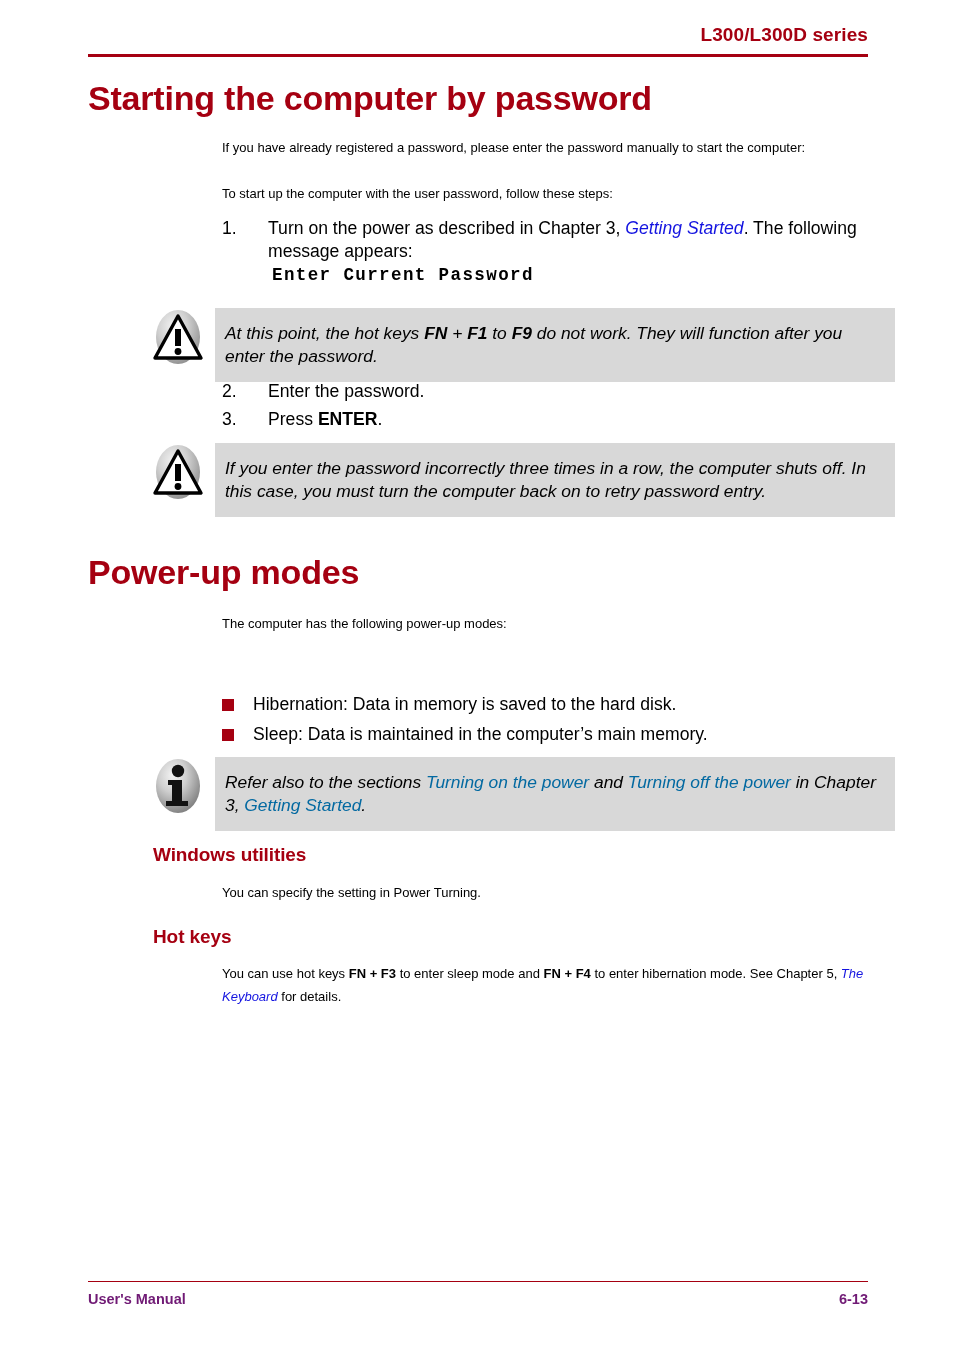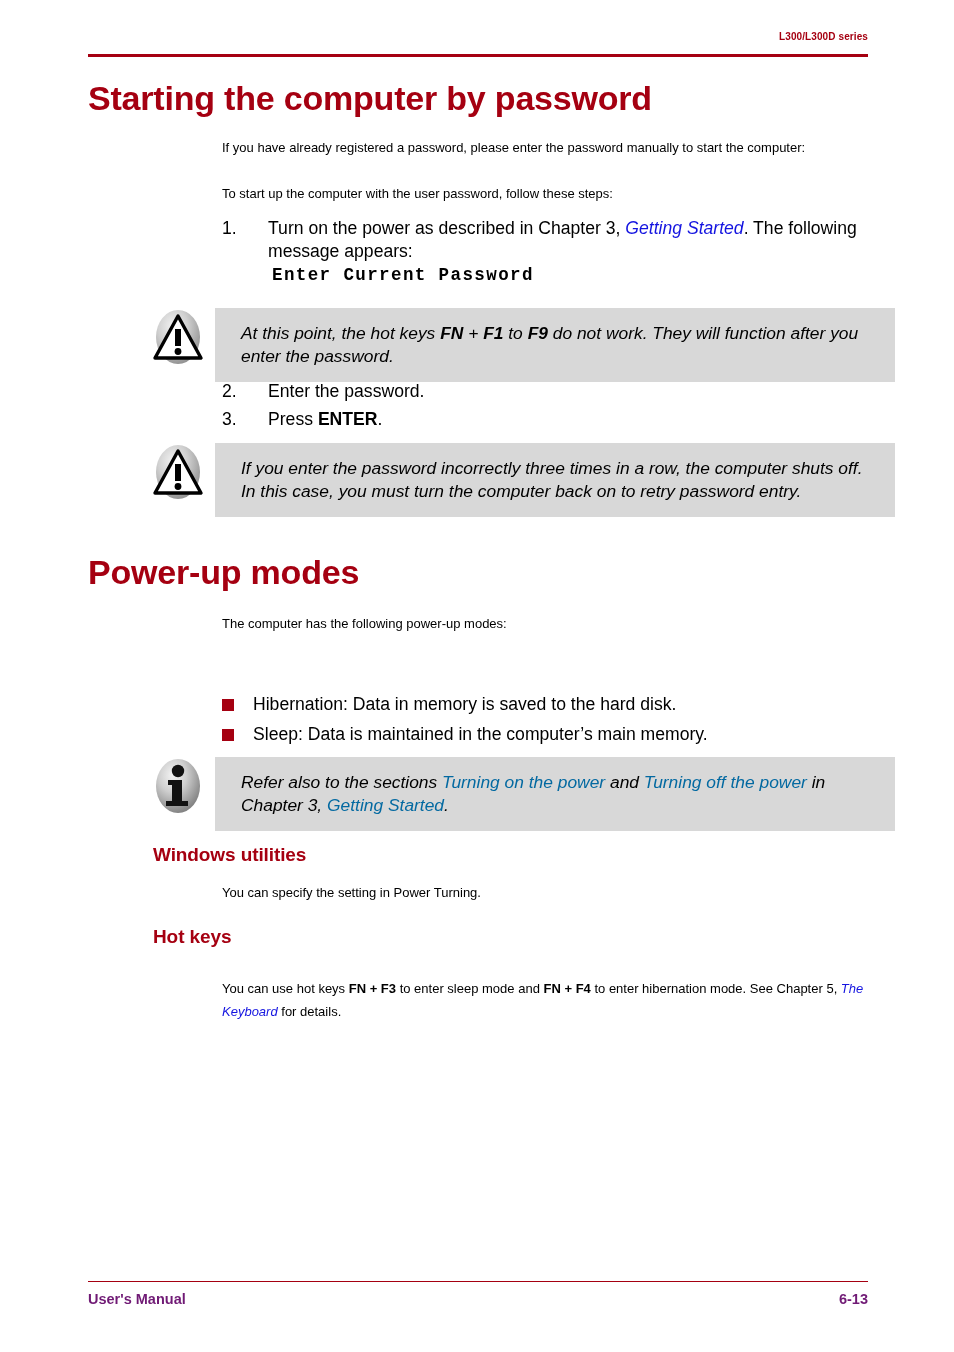--- a/index.html
+++ b/index.html
@@ -26,21 +26,21 @@
 
   
   .header {
     position: absolute;
     left: 88px;
     top: 26px;
     width: 780px;
     text-align: right;
   }
   .header-title {
-    font-size: 10px;
+    font-size: 19px;
     font-weight: bold;
     color: #A50011;
     letter-spacing: .1px;
     line-height: 18px;
   }
   .header-rule {
     position: absolute;
     left: 88px;
     top: 54px;
     width: 780px;
@@ -154,21 +154,21 @@
   }
 
   
   .notebox {
     position: absolute;
     left: 215px;
     width: 680px;
     background: #D8D8D8;
   }
   .notebox .notetext {
-    padding: 14px 16px 14px 26px;
+    padding: 14px 16px 14px 10px;
     font-size: 17.4px;
     font-style: italic;
     line-height: 23px;
     color: #000;
   }
   .noteicon {
     position: absolute;
     left: 149px;
     width: 58px;
     height: 58px;
@@ -283,21 +283,21 @@
     </svg>
   </div>
   <div class="notebox" style="top:757px;">
     <div class="notetext"><span>Refer also to the sections </span><span class="linkup">Turning on the power</span><span> and </span><span class="linkup">Turning off the power</span><span> in Chapter 3, </span><span class="linkup">Getting Started</span><span>.</span></div>
   </div>
 
   <div class="h2" style="top:843px;">Windows utilities</div>
   <div class="para" style="top:881px;">You can specify the setting in Power Turning.</div>
 
   <div class="h2" style="top:925px;">Hot keys</div>
-  <div class="para" style="top:962px;margin-top:15px;"><span>You can use hot keys </span><b class="bd">FN + F3</b><span> to enter sleep mode and </span><b class="bd">FN + F4</b><span> to enter hibernation mode. See Chapter 5, </span><span class="link">The Keyboard</span><span> for details.</span></div>
+  <div class="para" style="top:962px;"><span>You can use hot keys </span><b class="bd">FN + F3</b><span> to enter sleep mode and </span><b class="bd">FN + F4</b><span> to enter hibernation mode. See Chapter 5, </span><span class="link">The Keyboard</span><span> for details.</span></div>
 
   <div class="footer-rule"></div>
   <div class="footer">
     <span>User's Manual</span>
     <span>6-13</span>
   </div>
 
 </div>
 
 </body></html>

